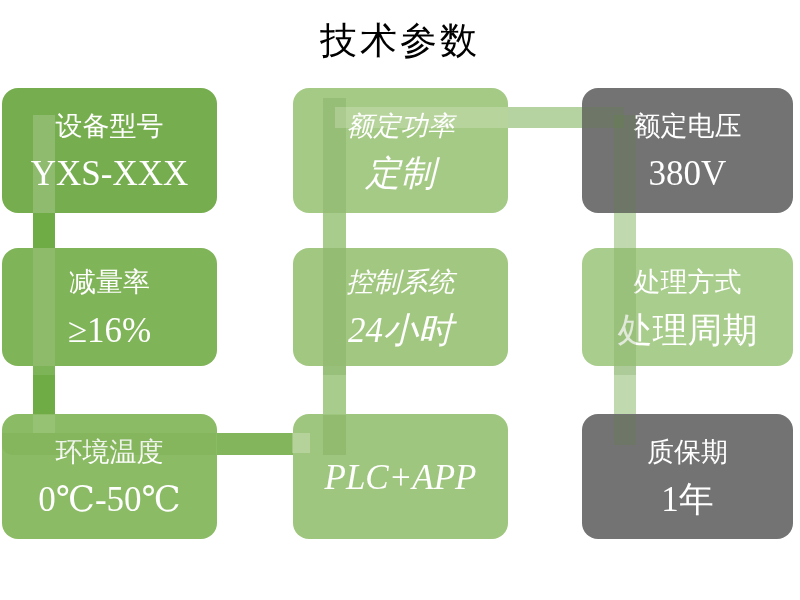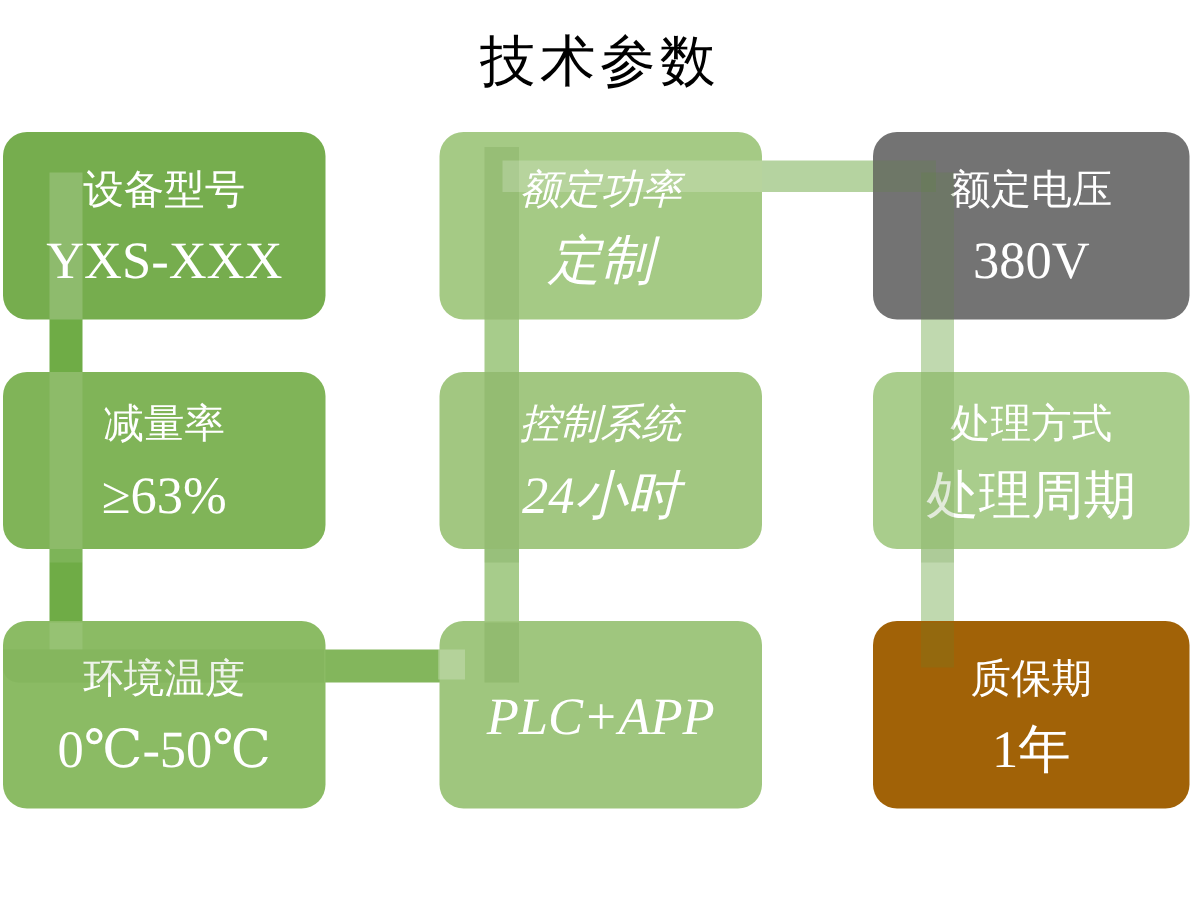--- a/index.html
+++ b/index.html
@@ -70,38 +70,38 @@
   <div class="card c1 r0" style="background: rgb(165, 202, 133);">
     <div class="card-label">额定功率</div>
     <div class="card-value">定制</div>
   </div>
   <div class="card c2 r0" style="background: #737373;">
     <div class="card-label">额定电压</div>
     <div class="card-value">380V</div>
   </div>
   <div class="card c0 r1" style="background: rgb(128, 180, 88);">
     <div class="card-label">减量率</div>
-    <div class="card-value">≥63%</div>
+    <div class="card-value">≥16%</div>
   </div>
   <div class="card c1 r1" style="background: rgb(162, 199, 129);">
     <div class="card-label">控制系统</div>
     <div class="card-value">24小时</div>
   </div>
   <div class="card c2 r1" style="background: rgb(169, 205, 140);">
     <div class="card-label">处理方式</div>
     <div class="card-value">处理周期</div>
   </div>
   <div class="card c0 r2" style="background: rgb(139, 187, 100);">
     <div class="card-label">环境温度</div>
     <div class="card-value">0℃-50℃</div>
   </div>
   <div class="card c1 r2" style="background: rgb(159, 198, 126);">
     <div class="card-value">PLC+APP</div>
   </div>
-  <div class="card c2 r2" style="background: #a16207;">
+  <div class="card c2 r2" style="background: #737373;">
     <div class="card-label">质保期</div>
     <div class="card-value">1年</div>
   </div>
 
   <div class="patch p1 lt18"></div>
   <div class="patch p2 lt10"></div>
   <div class="patch p3 lt10"></div>
   <div class="patch p4 dk10"></div>
   <div class="patch p5 lt22"></div>
   <div class="patch p6 dk18"></div>

